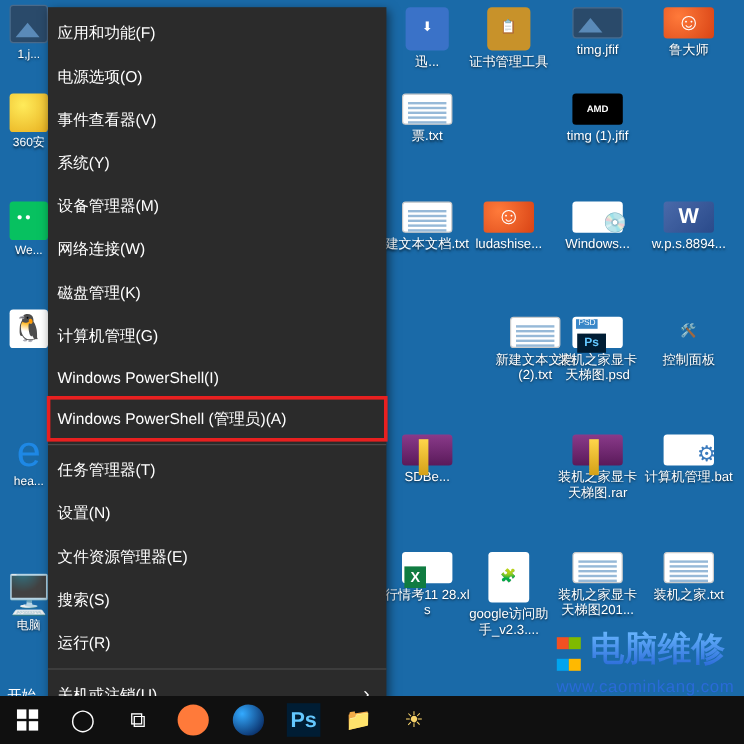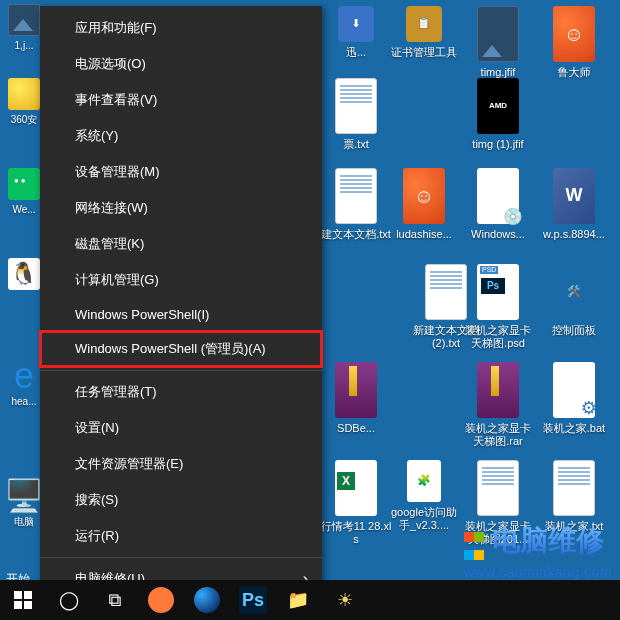--- a/index.html
+++ b/index.html
@@ -1,21 +1,21 @@
 <!DOCTYPE html>
 <html><head>
 <meta charset="utf-8">
 <style>
 * { margin:0; padding:0; box-sizing:border-box; font-family:"Microsoft YaHei","Segoe UI",sans-serif; }
 body { width:620px; height:620px; background:#1a6aa8; overflow:hidden; position:relative; }
 
 
 .desktop { position:absolute; inset:0; padding-top:6px; }
 .icon-cell { position:absolute; width:76px; text-align:center; color:#fff; font-size:11px; line-height:1.2; }
-.icon-cell .ic { width:42px; height:56px; margin:0 auto 4px; display:flex; align-items:center; justify-content:center; border-radius:3px; }
+.icon-cell .ic { width:42px; height:26px; margin:0 auto 4px; display:flex; align-items:center; justify-content:center; border-radius:3px; }
 .icon-cell .lbl { word-break:break-all; text-shadow:0 1px 2px rgba(0,0,0,.7); }
 .txt-ic { background:#fff; width:34px; height:42px; border:1px solid #ccc; position:relative; }
 .txt-ic::before { content:""; position:absolute; top:6px; left:4px; right:4px; height:2px; background:#96b9d8; box-shadow:0 4px 0 #96b9d8,0 8px 0 #96b9d8,0 12px 0 #96b9d8,0 16px 0 #96b9d8; }
 .xls-ic { background:#fff; width:34px; height:42px; position:relative; }
 .xls-ic::after { content:"X"; position:absolute; left:2px; top:12px; width:18px; height:18px; background:#107c41; color:#fff; font-weight:bold; font-size:12px; display:flex; align-items:center; justify-content:center; }
 .psd-file { background:#fff; width:34px; height:42px; position:relative; }
 .psd-file::after{ content:"Ps"; position:absolute; left:4px; top:14px; width:24px; height:16px; background:#001d34; color:#64c8ff; font-size:10px; font-weight:bold; display:flex; align-items:center; justify-content:center;}
 .psd-file::before{content:"PSD"; position:absolute; top:2px; left:3px; font-size:7px; background:#3a87c8; color:#fff; padding:0 2px;}
 .rar-ic { background:linear-gradient(#8a3a8a,#5a1a5a); width:36px; height:40px; position:relative; }
 .rar-ic::after{content:""; position:absolute; top:4px; left:14px; width:8px; height:30px; background:linear-gradient(#ffd54a,#d4a017);}
@@ -37,21 +37,21 @@
 .lds-ic::after{content:"☺"; color:#fff; font-size:20px;}
 .qq-ic{width:36px;height:36px;background:#fff;border-radius:50%;color:#000;font-size:22px;}
 
 
 .left-ico{left:5px;width:38px;}
 .left-ico .ic{width:32px;height:32px;}
 .left-ico .lbl{font-size:10px;}
 
 
 .menu { position:absolute; left:40px; top:6px; width:282px; background:#2b2b2b; color:#fff; font-size:13px; padding:4px 0; box-shadow:2px 2px 8px rgba(0,0,0,.5); }
-.menu .mi { padding:9px 35px; cursor:default; position:relative; white-space:nowrap;}
+.menu .mi { padding:9px 8px; cursor:default; position:relative; white-space:nowrap;}
 .menu .sep { height:1px; background:#4a4a4a; margin:3px 0; }
 .menu .mi.sub::after{content:"›"; position:absolute; right:14px; font-size:16px;}
 .menu .mi.hl{ outline:3px solid #e82020; outline-offset:-2px;}
 .start-txt{position:absolute;left:6px;bottom:32px;font-size:12px;color:#fff;}
 
 
 .taskbar{position:absolute;left:0;right:0;bottom:0;height:40px;background:#101010;display:flex;align-items:center;}
 .tb-item{width:46px;height:40px;display:flex;align-items:center;justify-content:center;color:#fff;}
 .tb-item svg,.tb-item span{font-size:18px;}
 .tb-ps{width:28px;height:28px;background:#001d34;color:#64c8ff;font-size:12px;font-weight:bold;display:flex;align-items:center;justify-content:center;}
@@ -166,21 +166,21 @@
   <div class="icon-cell" style="left:536px;top:168px">
     <div class="ic wps-ic">W</div>
     <div class="lbl">w.p.s.8894...</div>
   </div>
   <div class="icon-cell" style="left:536px;top:264px">
     <div class="ic cp-ic">🛠️</div>
     <div class="lbl">控制面板</div>
   </div>
   <div class="icon-cell" style="left:536px;top:362px">
     <div class="ic bat-ic"></div>
-    <div class="lbl">装机之家.bat</div>
+    <div class="lbl">计算机管理.bat</div>
   </div>
   <div class="icon-cell" style="left:536px;top:460px">
     <div class="ic txt-ic"></div>
     <div class="lbl">装机之家.txt</div>
   </div>
 </div>
 
 <div class="menu">
   <div class="mi">应用和功能(F)</div>
   <div class="mi">电源选项(O)</div>
@@ -192,21 +192,21 @@
   <div class="mi">计算机管理(G)</div>
   <div class="mi">Windows PowerShell(I)</div>
   <div class="mi hl">Windows PowerShell (管理员)(A)</div>
   <div class="sep"></div>
   <div class="mi">任务管理器(T)</div>
   <div class="mi">设置(N)</div>
   <div class="mi">文件资源管理器(E)</div>
   <div class="mi">搜索(S)</div>
   <div class="mi">运行(R)</div>
   <div class="sep"></div>
-  <div class="mi sub">电脑维修(U)</div>
+  <div class="mi sub">关机或注销(U)</div>
   <div class="sep"></div>
   <div class="mi">桌面(D)</div>
 </div>
 <div class="start-txt">开始</div>
 
 <div class="taskbar">
   <div class="tb-item">
     <svg width="18" height="18" viewBox="0 0 18 18">
         <rect x="0" y="0" width="8" height="8" fill="#fff"></rect>
         <rect x="10" y="0" width="8" height="8" fill="#fff"></rect>

